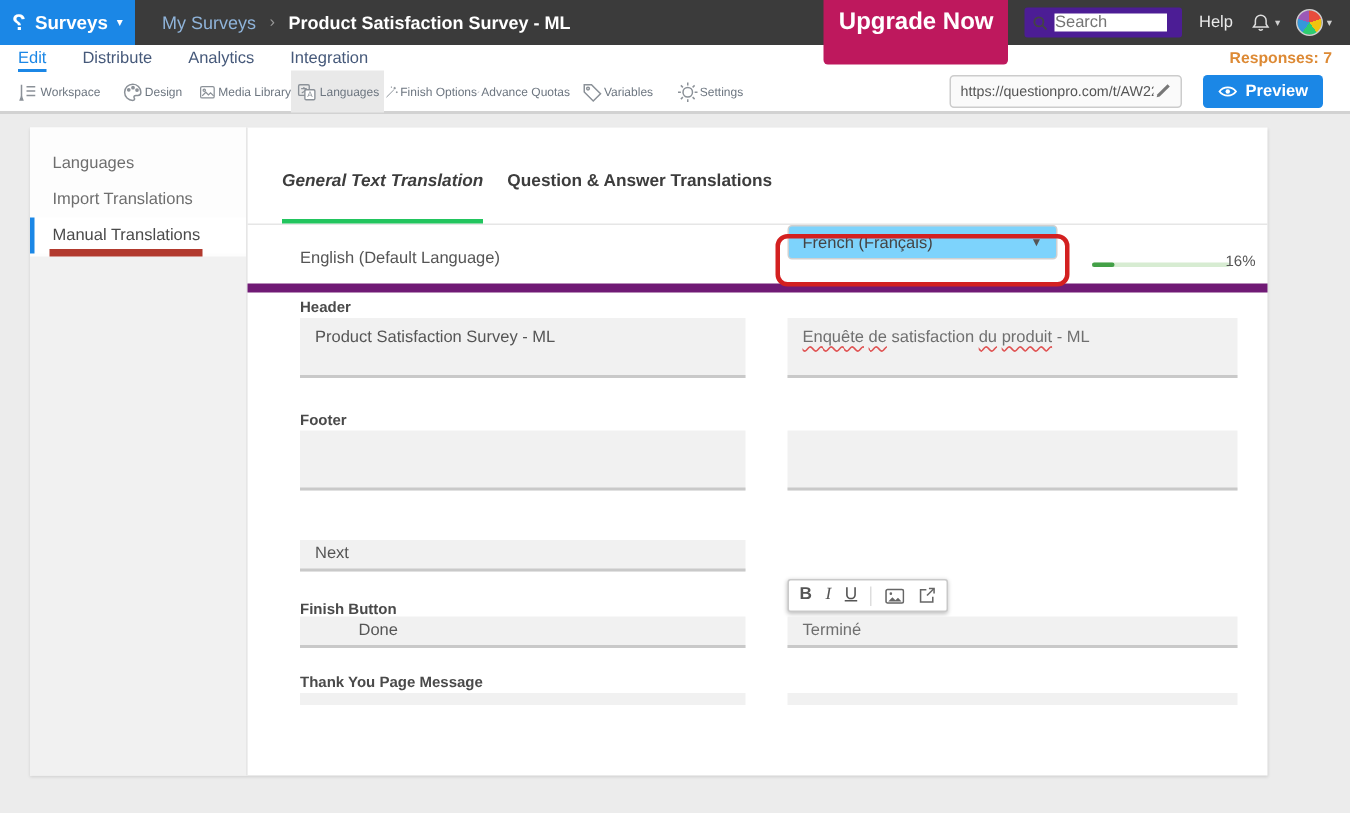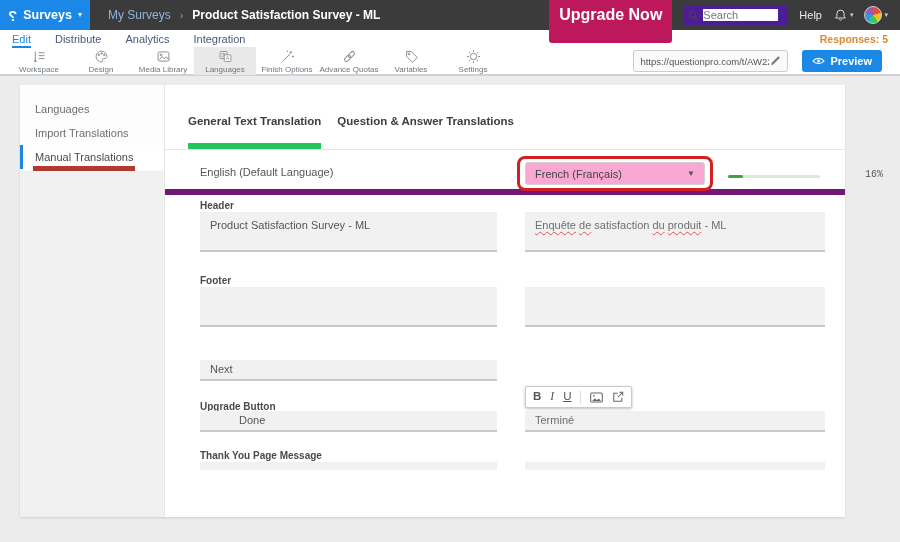--- a/index.html
+++ b/index.html
@@ -25,52 +25,52 @@
   .avatar { width:18px; height:18px; border-radius:50%; border:1.5px solid #cfcfcf; background:conic-gradient(#e74c3c 0 20%, #f1c40f 20% 40%, #2ecc71 40% 60%, #3498db 60% 80%, #9b59b6 80% 100%); }
 
   
   .navrow { height:18px; background:#fff; display:flex; align-items:flex-end; padding:0 12px; gap:24px; }
   .nav-item { font-size:11px; font-weight:400; color:#46597a; padding-bottom:3px; cursor:pointer; }
   .nav-item.active { color:#1b87e6; border-bottom:2px solid #1b87e6; padding-bottom:1px; }
   .responses { margin-left:auto; font-size:10.5px; font-weight:700; color:#dd8a35; padding-bottom:3px; cursor:pointer; }
 
   
   .toolbar { height:28px; background:#fff; border-bottom:2px solid #d2d2d2; display:flex; align-items:center; padding-left:8px; }
-  .tool-btn { width:62px; height:28px; display:flex; flex-direction:column; align-items:center; justify-content:center; gap:1px; cursor:pointer; }
+  .tool-btn { width:62px; height:28px; display:flex; flex-direction:row; align-items:center; justify-content:center; gap:1px; cursor:pointer; }
   .tool-btn.active { background:#e9e9e9; }
   .tool-btn svg { display:block; }
   .tool-label { font-size:8px; color:#6d7680; white-space:nowrap; }
   .toolbar-right { margin-left:auto; display:flex; align-items:center; gap:14px; padding-right:18px; }
   .url-box { width:155px; height:22px; background:#fafafa; border:1px solid #cccccc; border-radius:3px; display:flex; align-items:center; padding:0 6px; }
   .url-text { font-size:9.5px; color:#555; flex:1; white-space:nowrap; overflow:hidden; }
   .preview-btn { background:#1b87e6; border:none; border-radius:3px; color:#fff; font-size:11px; font-weight:600; height:22px; padding:0 10px; display:flex; align-items:center; gap:5px; cursor:pointer; }
 
   
   .page { position:relative; width:900px; height:466px; }
   .container { position:absolute; left:20px; top:9px; width:825px; height:432px; background:#fff; box-shadow:0 1px 2px rgba(0,0,0,0.12); display:flex; }
   .sidebar { width:145px; background:#f1f1f1; position:relative; flex-shrink:0; border-right:1px solid #e6e6e6; }
   .side-menu { background:#fdfdfd; padding-top:12px; padding-bottom:2px; }
   .side-item { height:24px; line-height:24px; padding-left:15px; font-size:11px; color:#6e6e6e; cursor:pointer; }
   .side-item.active { color:#4a4a4a; border-left:3px solid #1b87e6; padding-left:12px; background:#fff; }
   .red-underline { position:absolute; left:13px; top:81px; width:102px; height:5px; background:#b23a2e; }
 
   .content { flex:1; position:relative; }
   .tabs-row { padding:30px 0 0 23px; height:65px; border-bottom:1px solid #e6e6e6; display:flex; gap:16px; }
   .tab { font-size:11.5px; font-weight:700; color:#3d3d3d; padding-bottom:9px; cursor:pointer; }
-  .tab.active { border-bottom:6px solid #22c55e; }
+  .tab.active { border-bottom:3px solid #22c55e;font-style:italic; }
 
   .lang-row { position:relative; height:45px; border-bottom:6px solid #701a75; }
   .lang-label { position:absolute; left:35px; top:16px; font-size:11px; color:#555; }
   .red-annotation { position:absolute; left:352px; top:6px; width:196px; height:35px; border:3px solid #d32020; border-radius:8px; }
-  .lang-select { position:absolute; left:360px; top:12px; width:180px; height:23px; background:#f9a8d4; border:1px solid #d0d0d0; border-radius:3px; display:flex; align-items:center; justify-content:space-between; padding:0 9px; cursor:pointer; }
+  .lang-select { position:absolute; left:360px; top:0; width:180px; height:23px; background:#7dd3fc; border:1px solid #d0d0d0; border-radius:3px; display:flex; align-items:center; justify-content:space-between; padding:0 9px; cursor:pointer; }
   .lang-select-value { font-size:11px; color:#444; }
   .select-caret { font-size:8px; color:#555; }
   .progress-track { position:absolute; left:563px; top:25px; width:92px; height:3px; background:#d7ecd2; border-radius:2px; }
   .progress-fill { height:3px; background:#43a047; border-radius:2px; }
-  .progress-label { position:absolute; left:700px; top:19px; font-size:10px; color:#555;font-family:Liberation Mono, monospace; }
+  .progress-label { position:absolute; left:652px; top:19px; font-size:10px; color:#555; }
 
   .scroll-area { position:absolute; left:0; top:110px; width:666px; height:275px; overflow:hidden; }
   .field-label { position:absolute; font-size:10px; font-weight:700; color:#4a4a4a; }
   .src-col { left:35px; width:297px; }
   .tgt-col { left:360px; width:300px; }
   .t-area { position:absolute; height:40px; background:#f1f1f1; border:none; border-bottom:2px solid #c9c9c9; padding:7px 10px; font-size:11px; color:#555; cursor:text; }
   .t-input { position:absolute; height:21px; background:#f1f1f1; border:none; border-bottom:2px solid #c9c9c9; padding:3px 10px; font-size:11px; color:#555; cursor:text; }
   .t-input.focused { border-bottom:2px solid #1e88e5; }
   .misspelled { text-decoration:underline wavy #e05252 1px; text-underline-offset:2px; }
   .tgt-text { color:#6f6f6f; }
@@ -118,21 +118,21 @@
       <span class="caret-sm">▾</span>
     </div>
   </div>
 </div>
 
 <div class="navrow">
   <span class="nav-item active">Edit</span>
   <span class="nav-item">Distribute</span>
   <span class="nav-item">Analytics</span>
   <span class="nav-item">Integration</span>
-  <span class="responses">Responses: 5</span>
+  <span class="responses">Responses: 7</span>
 </div>
 
 <div class="toolbar">
   <div class="tool-btn">
     <svg width="15" height="15" viewBox="0 0 18 18" fill="none" stroke="#8b9198" stroke-width="1.2">
         <line x1="4" y1="3" x2="4" y2="12.5"></line>
         <path d="M3 15.2l1-2.7 1 2.7z" fill="#8b9198"></path>
         <line x1="8" y1="4.5" x2="15" y2="4.5"></line>
         <line x1="8" y1="8" x2="15" y2="8"></line>
         <line x1="8" y1="11.5" x2="15" y2="11.5"></line>
@@ -280,21 +280,21 @@
               <circle cx="4.5" cy="4" r="1" fill="#666"></circle>
               <path d="M2.5 10l3.2-3.2 2.3 2.3 2-2 2.7 2.9z" fill="#666"></path>
             </svg>
           <svg width="12" height="12" viewBox="0 0 14 14" fill="none" stroke="#666" stroke-width="1.2">
               <path d="M6.5 2.5H2v9.5h9.5V8"></path>
               <path d="M8.5 1.5h4v4"></path>
               <line x1="12.3" y1="1.7" x2="7" y2="7"></line>
             </svg>
         </div>
 
-        <div class="field-label src-col" style="top:206px;">Upgrade Button</div>
+        <div class="field-label src-col" style="top:206px;">Finish Button</div>
         <div class="t-input src-col" style="top:216px;padding-left:39px;">Done</div>
         <div class="t-input tgt-col tgt-text" style="top:216px;"><span>Terminé</span></div>
 
         <div class="field-label src-col" style="top:255px;">Thank You Page Message</div>
         <div class="t-area src-col" style="top:267px; height:40px;"></div>
         <div class="t-area tgt-col" style="top:267px; height:40px;"></div>
       </div>
 
     </div>
   </div>

